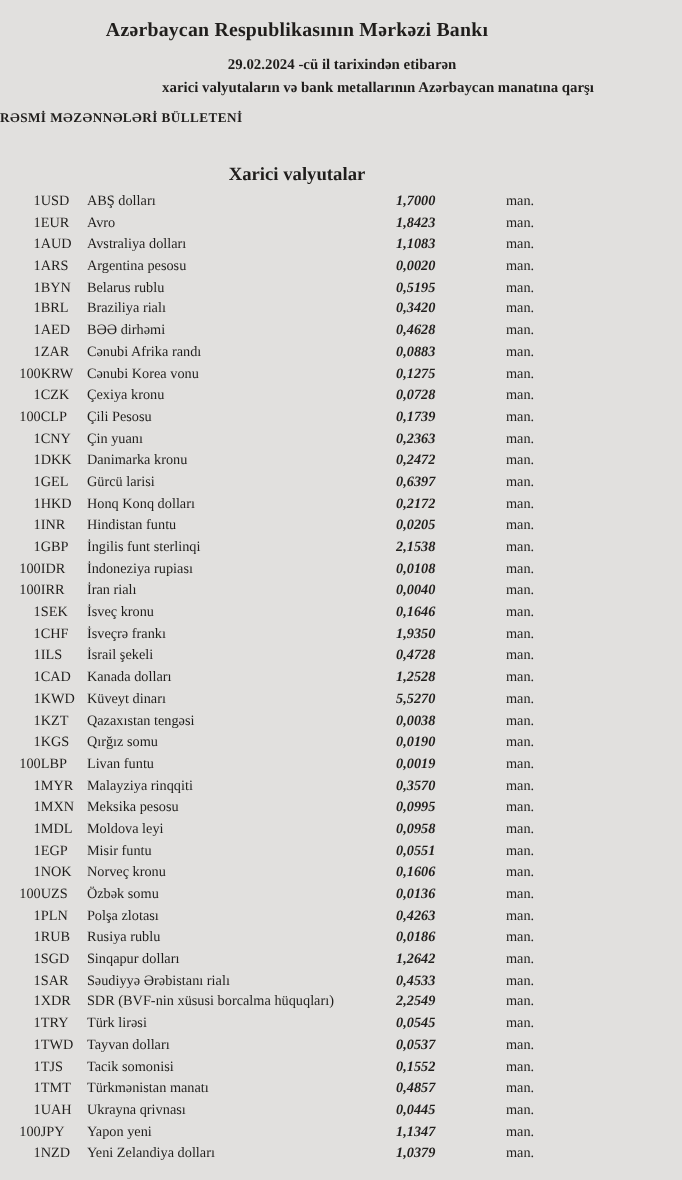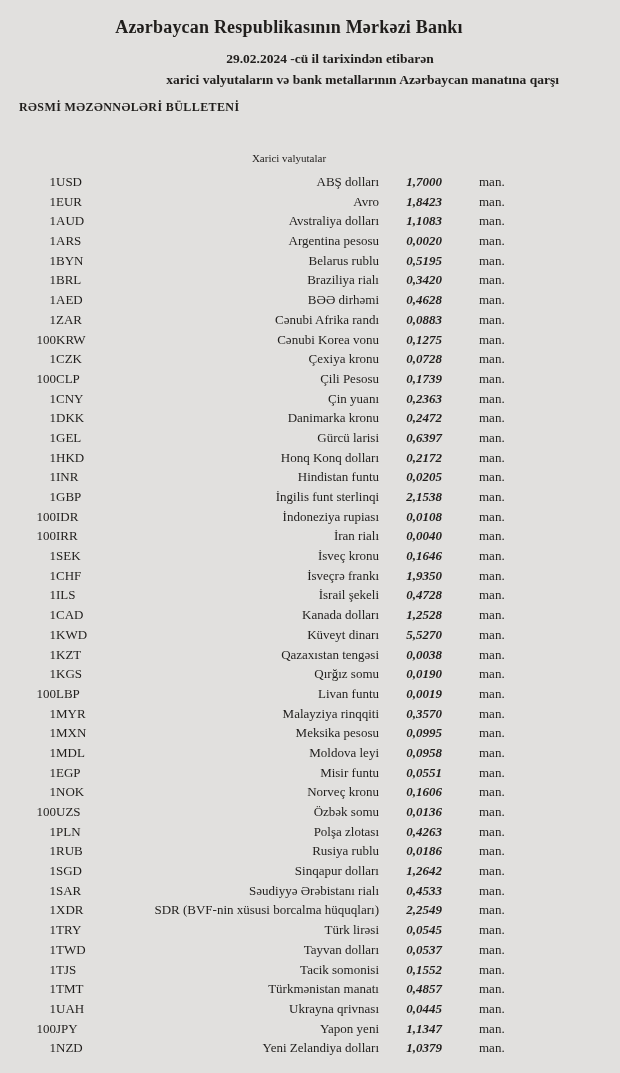--- a/index.html
+++ b/index.html
@@ -3,21 +3,21 @@
 <meta charset="utf-8">
 <style>
   html, body { margin: 0; padding: 0; }
   body {
     width: 620px; height: 1073px;
     background: #e1e0de;
     font-family: "Liberation Serif", "DejaVu Serif", serif;
     color: #201e1c;
     overflow: hidden;
   }
-  .page { width: 540px; height: 1073px; position: relative; padding-left: 19px; }
+  .page { width: 540px; height: 1073px; position: relative; }
 
   header { padding-top: 15px; }
   .title {
     text-align: center;
     font-size: 18px; font-weight: bold;
     line-height: 25px;
     letter-spacing: 0.2px;
   }
   .date-line {
     width: fit-content;
@@ -35,37 +35,37 @@
   .bulletin {
     margin-top: 8px;
     text-align: left;
     font-size: 12px; font-weight: bold;
     line-height: 19px;
     letter-spacing: 0.4px;
   }
   .section-title {
     margin-top: 32px;
     text-align: center;
-    font-size: 11px; font-weight: normal;
+    font-size: 17px; font-weight: bold;
     line-height: 19px;
   }
   .table { margin-top: 4px; }
   .row {
     display: grid;
     grid-template-columns: 37px 39px 1fr 90px 10px 28px;
     padding-right: 52px;
     height: 19.7px;
     line-height: 19.7px;
     font-size: 13px;
     align-items: baseline;
   }
   .c-qty  { text-align: right; }
   .c-code { text-align: left; }
-  .c-name { text-align: right; padding-left: 3px; white-space: nowrap; }
-  .c-rate { text-align: center; font-weight: bold; font-style: italic; }
+  .c-name { text-align: left; padding-left: 3px; white-space: nowrap; }
+  .c-rate { text-align: left; font-weight: bold; font-style: italic; }
   .c-gap  { }
   .c-unit { text-align: left; }
 </style>
 </head>
 <body>
 
 <div class="page">
   <header>
     <div class="title">Azərbaycan Respublikasının Mərkəzi Bankı</div>
     <div class="date-line">29.02.2024  -cü il tarixindən etibarən</div>

